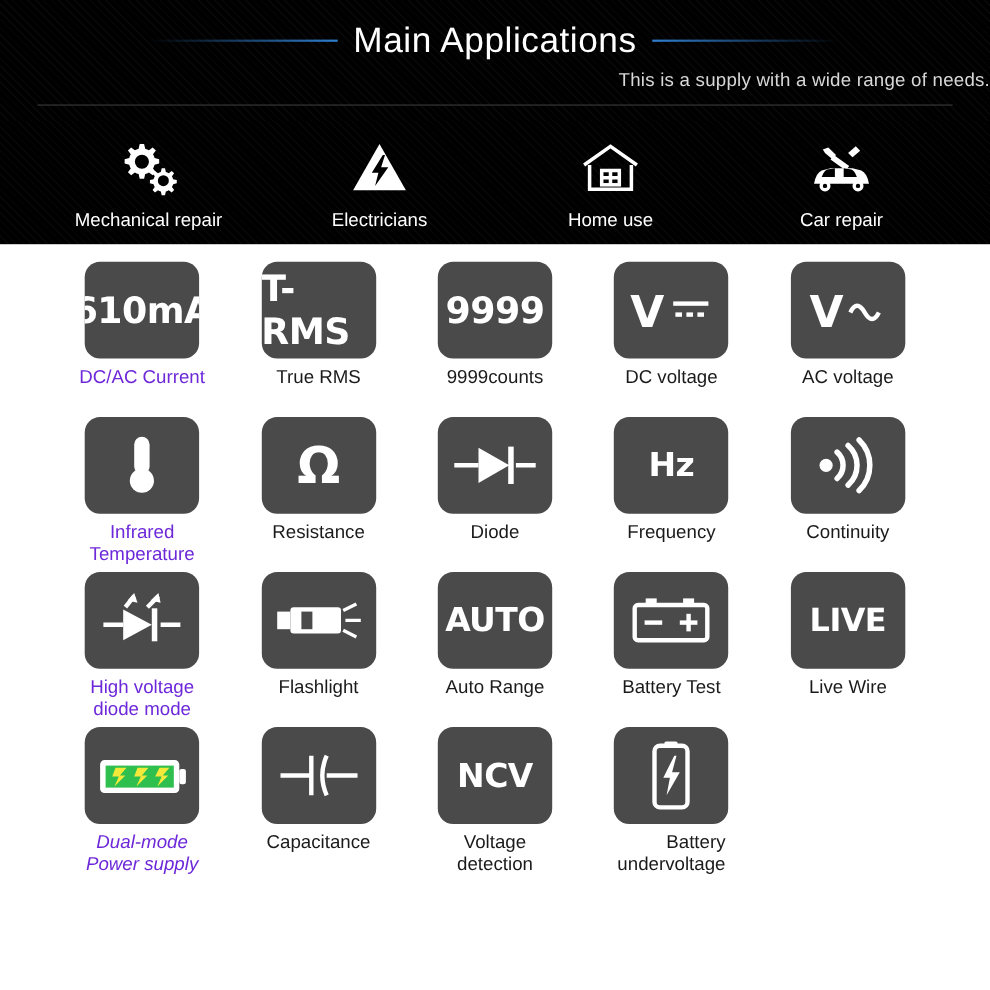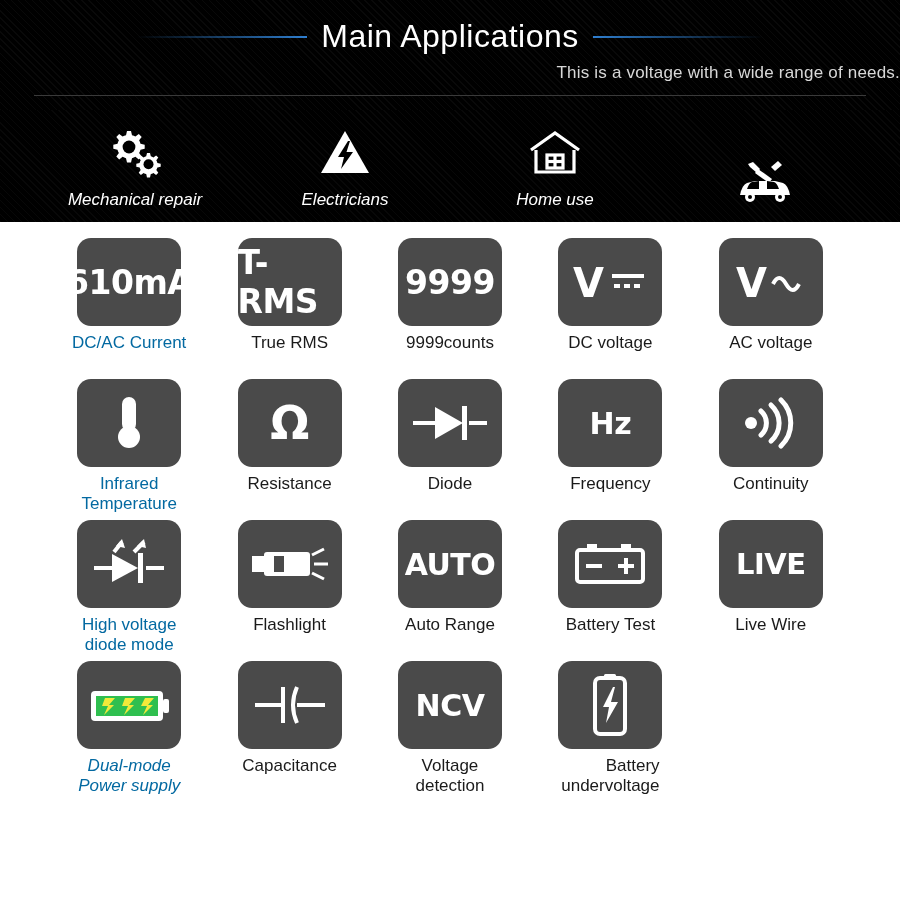--- a/index.html
+++ b/index.html
@@ -79,21 +79,20 @@
   .app .app-icon {
     height: 58px;
     display: flex;
     align-items: center;
     justify-content: center;
   }
   .app .app-label {
     color: #ffffff;
     font-size: 17px;
     margin-top: 8px;
-    font-style: italic;
   }
 
   
   .grid {
     padding: 16px 56px 10px 56px;
     display: grid;
     grid-template-columns: repeat(5, 1fr);
     row-gap: 4px;
     column-gap: 14px;
   }
@@ -121,37 +120,37 @@
   .t-big { font-size: 33px; }
   .t-mid { font-size: 30px; }
   .caption {
     margin-top: 7px;
     font-size: 17px;
     color: #1a1a1a;
     text-align: center;
     line-height: 1.15;
     min-height: 42px;
   }
-  .caption.red { color: #0369a1; }
+  .caption.red { color: #6d28d9; }
 
   
   svg { display: block; }
 </style>
 </head>
 <body>
 
 <div class="page">
 
   <div class="header">
     <div class="title-row">
       <div class="title-rule"></div>
       <div class="main-title">Main Applications</div>
       <div class="title-rule right"></div>
     </div>
-    <div class="subtitle">This is a voltage with a wide range of needs.</div>
+    <div class="subtitle">This is a supply with a wide range of needs.</div>
     <div class="header-divider"></div>
   </div>
 
   <div class="apps">
 
     <div class="app">
       <div class="app-icon">
         <svg width="62" height="52" viewBox="0 0 62 52">
           <g fill="#ffffff">
             <path d="M23 4 l4 0 1 4.2 a13 13 0 0 1 3.4 1.4 l3.4-2.6 2.9 2.9 -2.6 3.4 a13 13 0 0 1 1.4 3.4 l4.2 1 0 4 -4.2 1 a13 13 0 0 1-1.4 3.4 l2.6 3.4 -2.9 2.9 -3.4-2.6 a13 13 0 0 1-3.4 1.4 l-1 4.2 -4 0 -1-4.2 a13 13 0 0 1-3.4-1.4 l-3.4 2.6 -2.9-2.9 2.6-3.4 a13 13 0 0 1-1.4-3.4 l-4.2-1 0-4 4.2-1 a13 13 0 0 1 1.4-3.4 l-2.6-3.4 2.9-2.9 3.4 2.6 a13 13 0 0 1 3.4-1.4 z"></path>
@@ -205,20 +204,21 @@
           <g fill="#ffffff">
             <circle cx="16" cy="42" r="5"></circle>
             <circle cx="46" cy="42" r="5"></circle>
           </g>
           <g fill="#000000">
             <circle cx="16" cy="42" r="2"></circle>
             <circle cx="46" cy="42" r="2"></circle>
           </g>
         </svg>
       </div>
+      <div class="app-label">Car repair</div>
     </div>
 
   </div>
 
   <div class="grid">
 
     <div class="cell">
       <div class="tile">
         <span class="tile-text t-big">610mA</span>
       </div>

